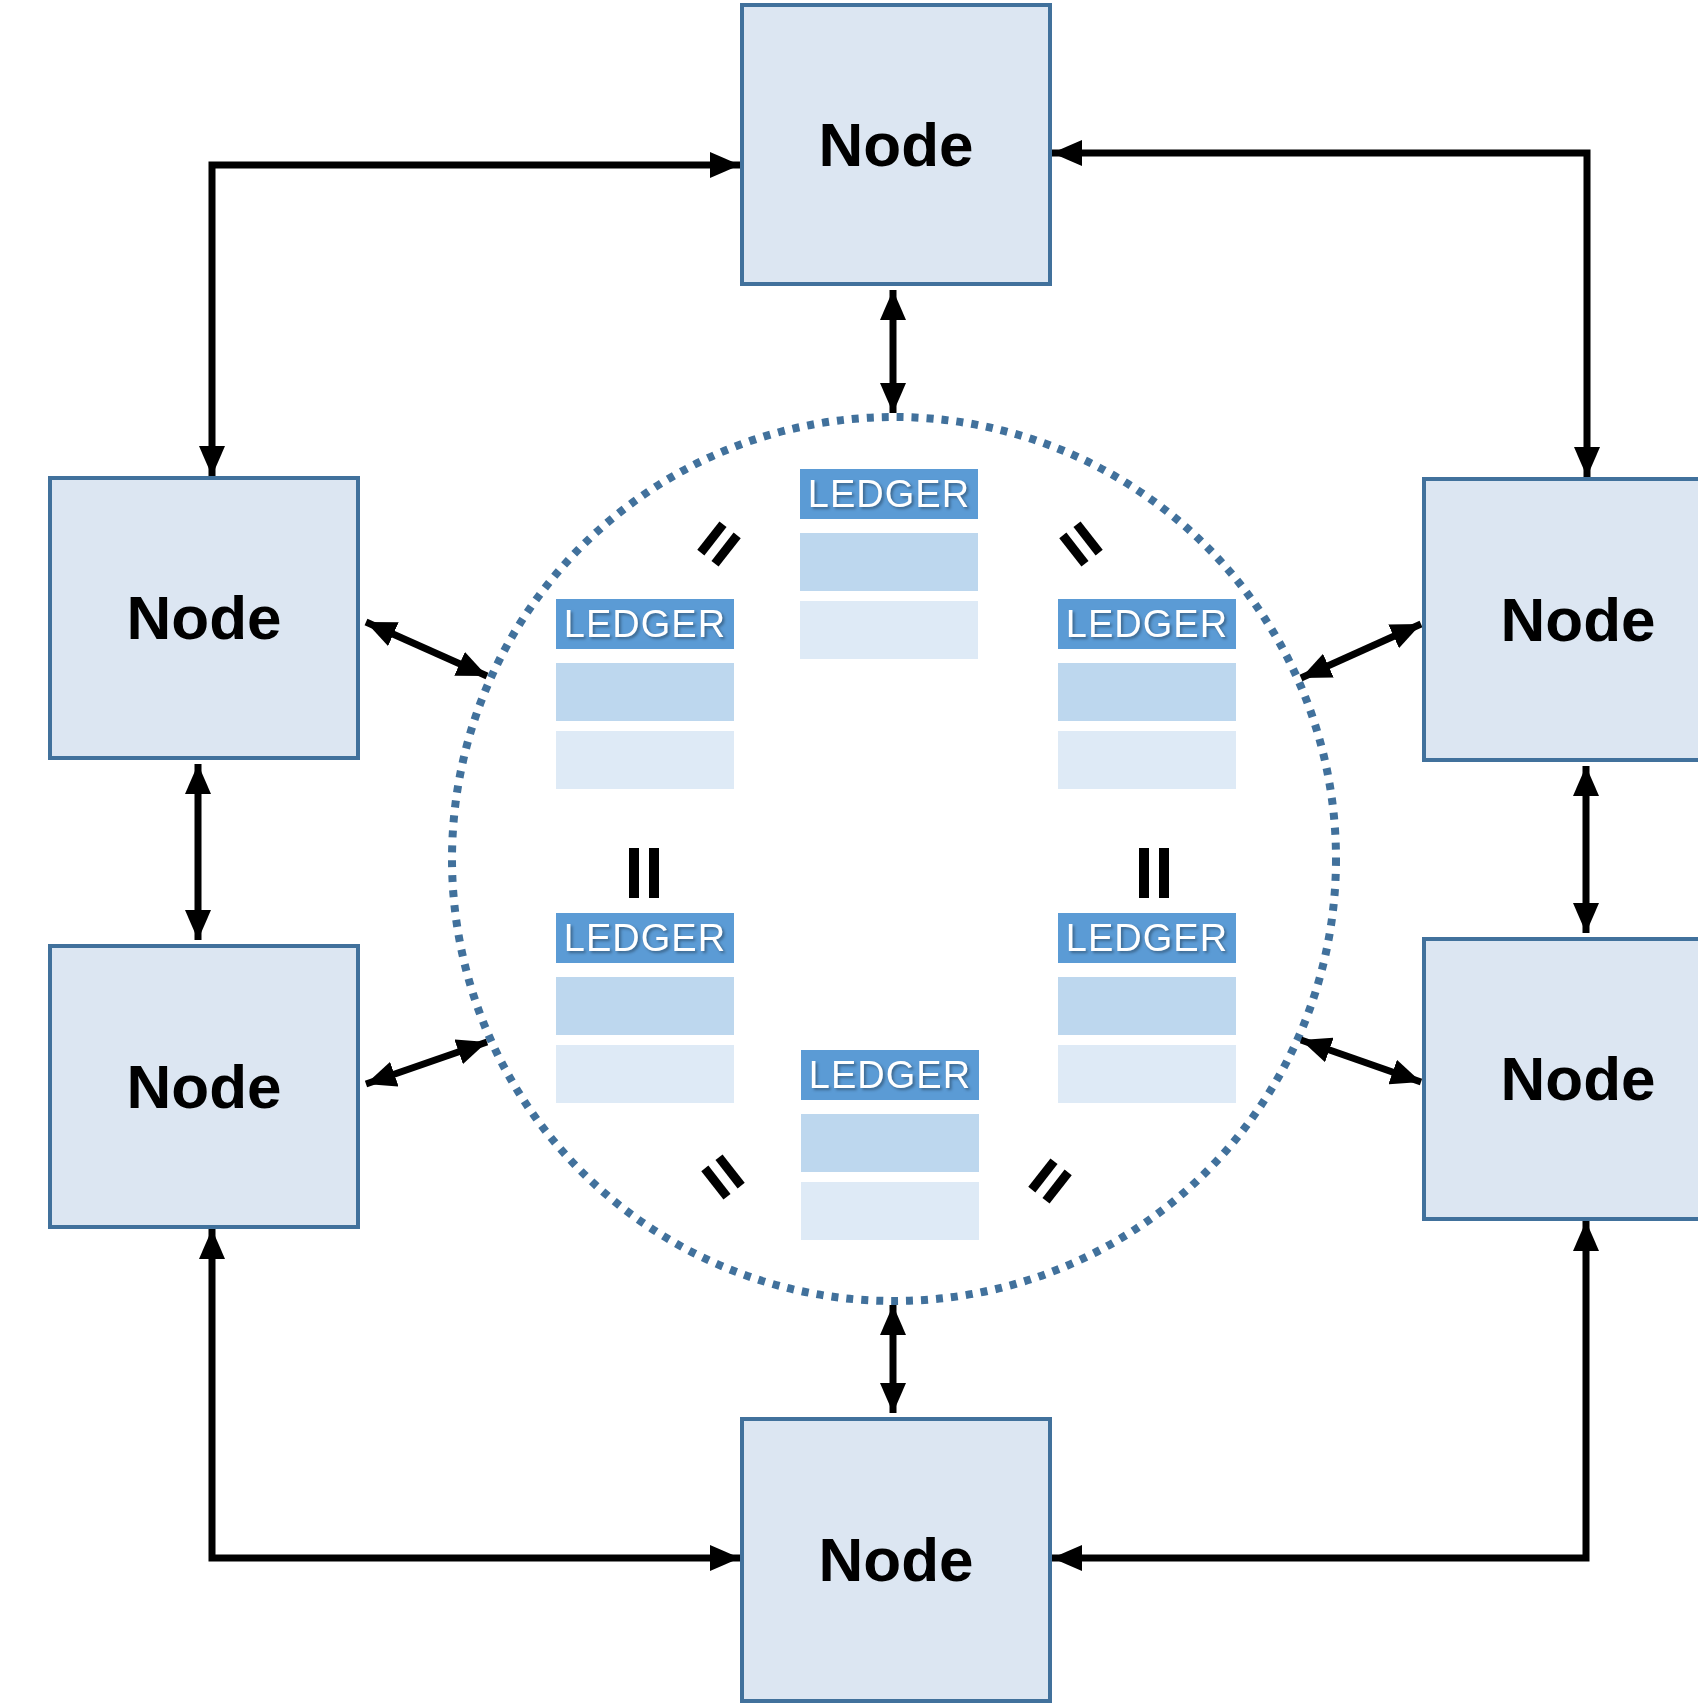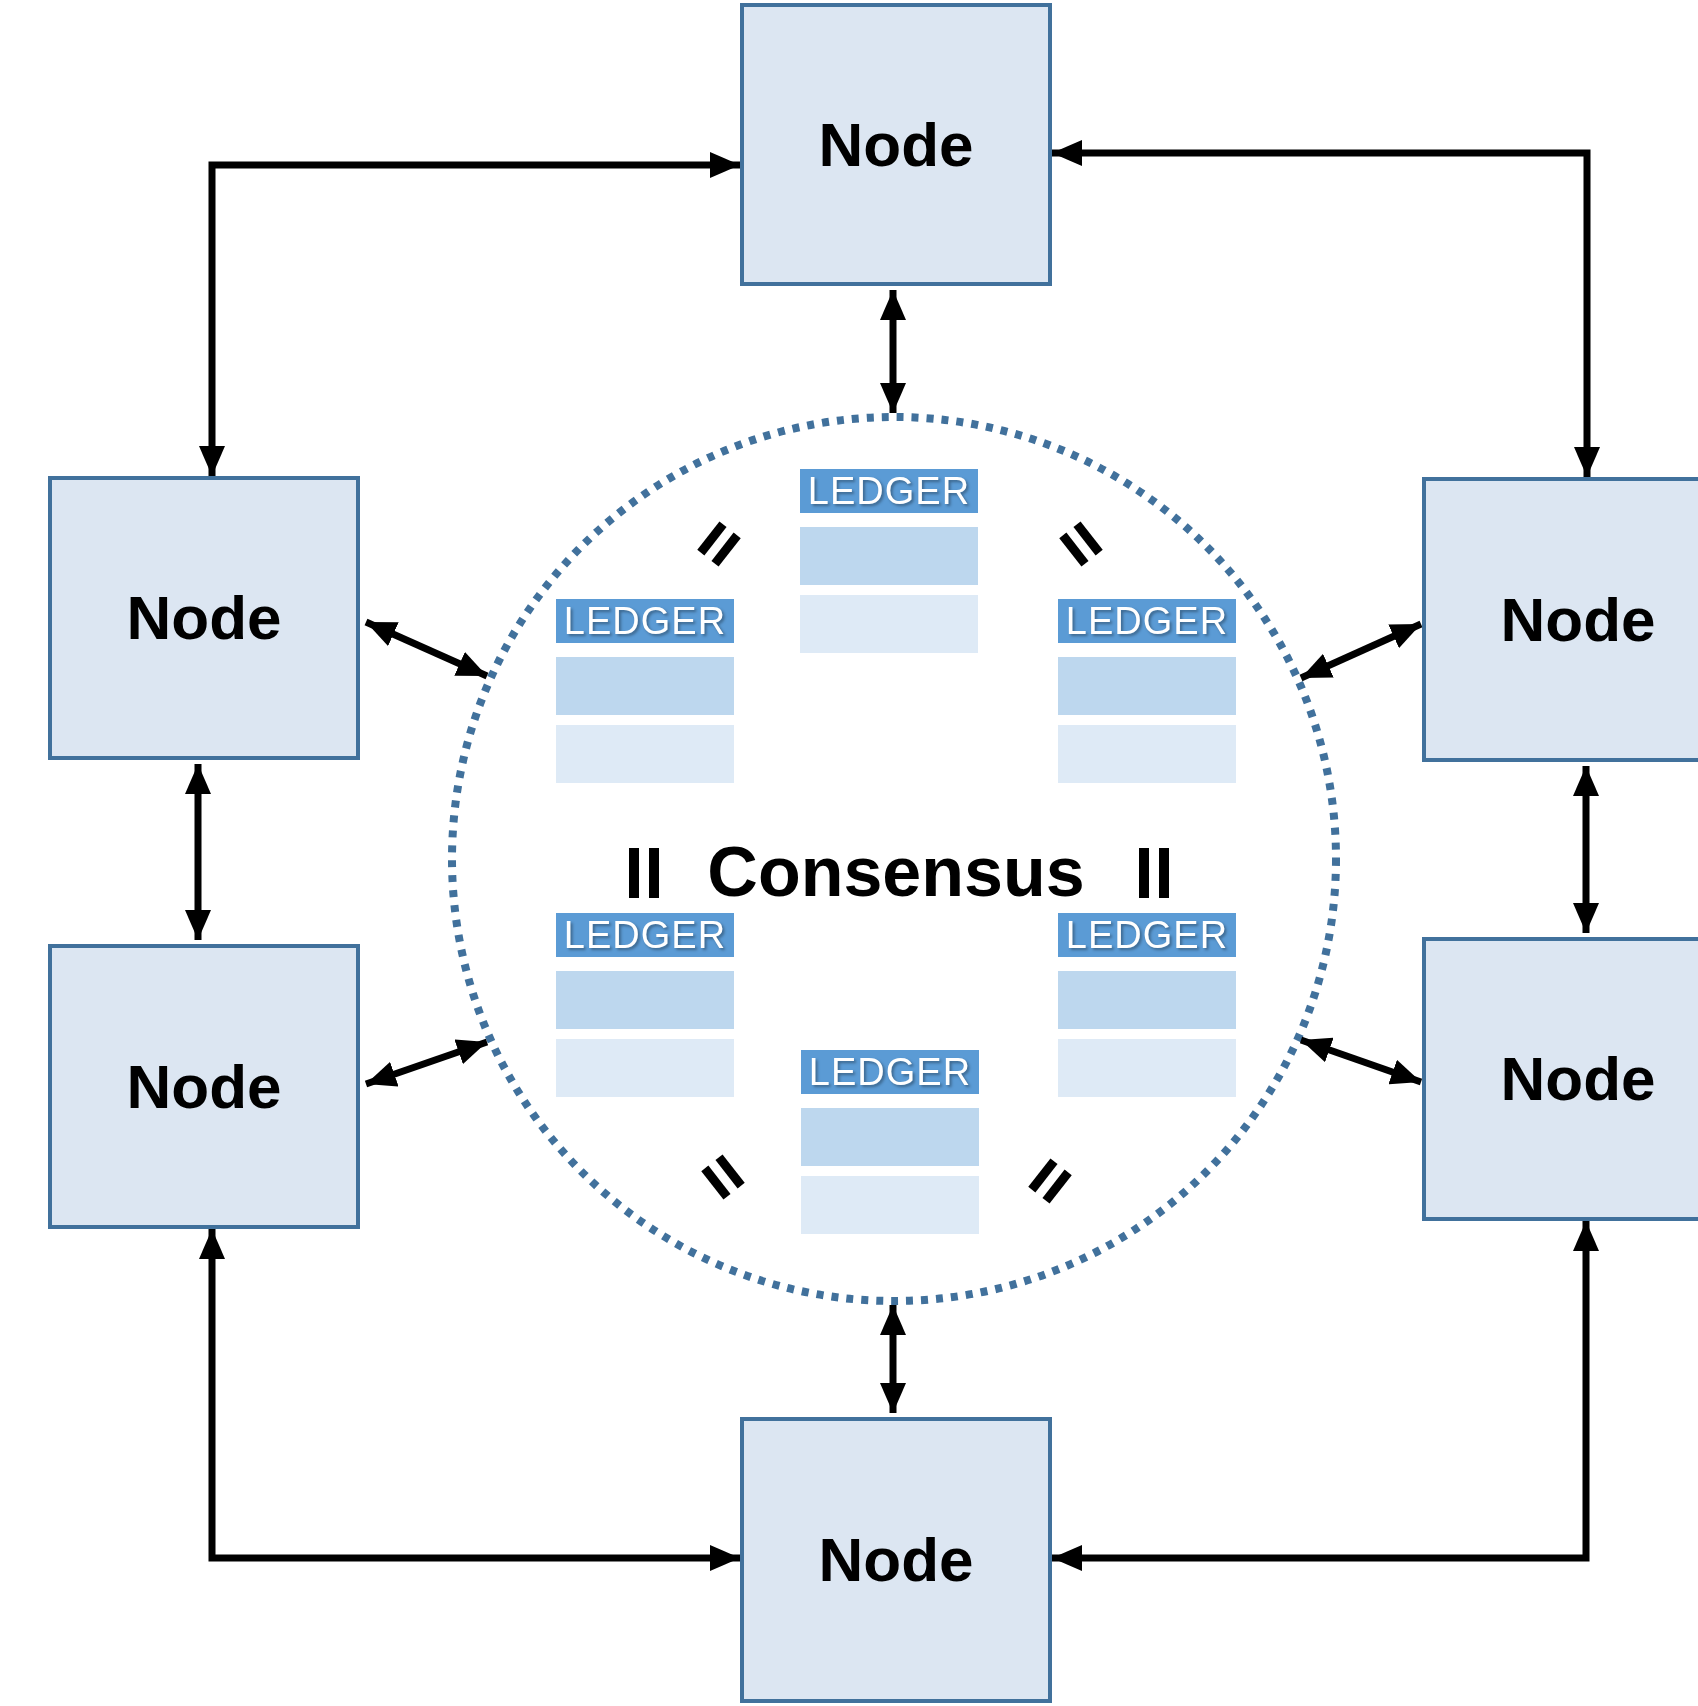--- a/index.html
+++ b/index.html
@@ -13,21 +13,21 @@
   .layer{position:absolute;left:0;top:0;}
   .arrow{stroke:var(--arrow);stroke-width:7;fill:none;}
   .ahead{fill:var(--arrow);}
   .consensus-circle{fill:none;stroke:var(--circle-dot);stroke-width:8;
                     stroke-dasharray:7 8;}
   .node{position:absolute;background:var(--node-fill);
         border:4px solid var(--node-border);box-sizing:border-box;
         display:flex;align-items:center;justify-content:center;}
   .node-label{font-size:62px;font-weight:bold;color:var(--text);line-height:1;}
   .ledger{position:absolute;width:178px;}
-  .ledger-header{height:44px;background:var(--ledger-header);color:var(--ledger-text);
+  .ledger-header{height:50px;background:var(--ledger-header);color:var(--ledger-text);
         display:flex;align-items:center;justify-content:center;font-size:38px;
         letter-spacing:1px;text-shadow:2px 2px 3px rgba(0,0,0,0.35);}
   .ledger-row{height:58px;}
   .ledger-row.r1{margin-top:14px;background:var(--ledger-row-1);}
   .ledger-row.r2{margin-top:10px;background:var(--ledger-row-2);}
   .eq{position:absolute;}
   .eq .bar{background:var(--text);}
   .eq-lg .bar{width:50px;height:10px;}
   .eq-lg .bar+.bar{margin-top:10px;}
   .eq-sm .bar{width:36px;height:9px;}
@@ -133,15 +133,14 @@
     </div>
   <div class="eq eq-sm" style="left:679px;top:1177px;transform:translate(-50%,-50%) rotate(52deg);">
       <div class="bar"></div>
       <div class="bar"></div>
     </div>
   <div class="eq eq-sm" style="left:1006px;top:1181px;transform:translate(-50%,-50%) rotate(-52deg);">
       <div class="bar"></div>
       <div class="bar"></div>
     </div>
 
-  <div class="consensus-label" style="left:852px;top:872px;">Consensus</div>
 
 </div>
 
 </body></html>

